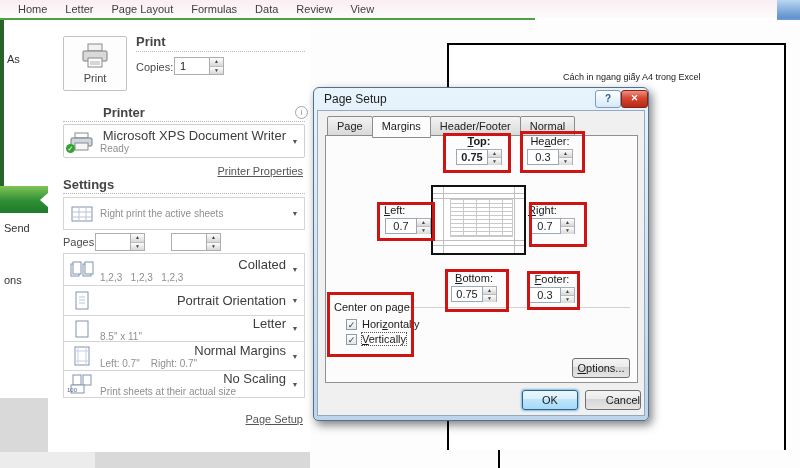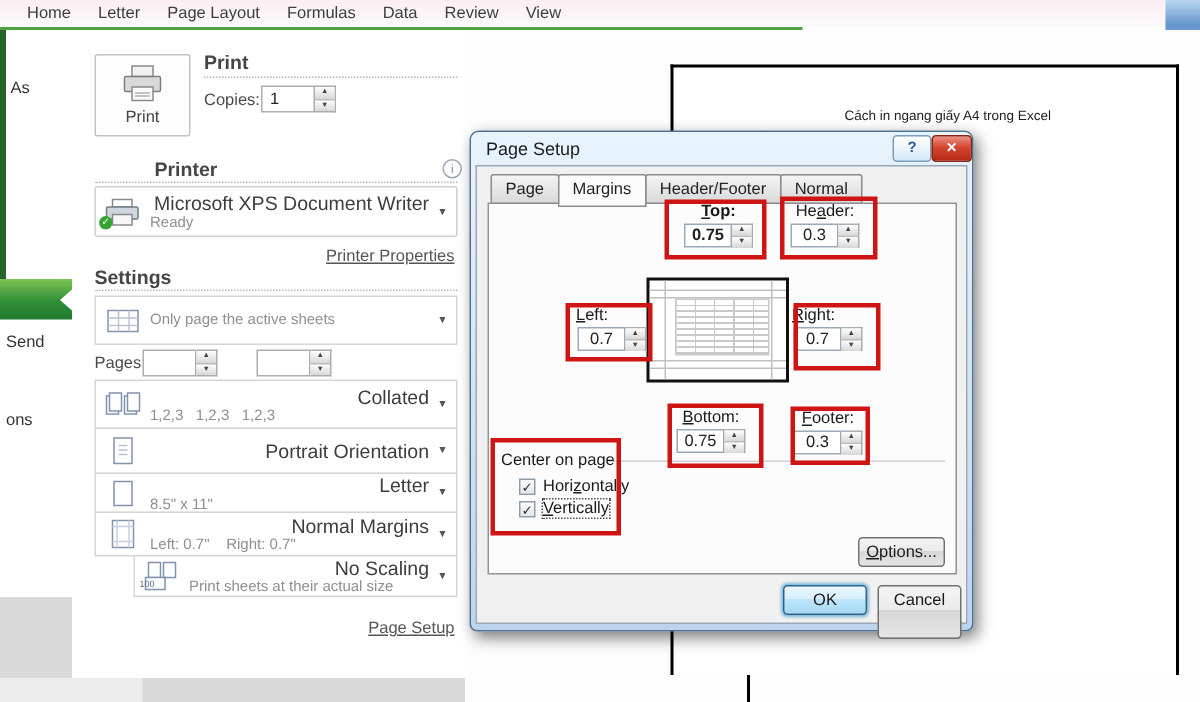--- a/index.html
+++ b/index.html
@@ -102,21 +102,21 @@
   .center-label{position:absolute;left:16px;top:190px;font-size:11px;color:#1a1a1a;z-index:6;}
   .cb-row{position:absolute;left:28px;display:flex;align-items:center;gap:5px;font-size:11px;color:#1a1a1a;z-index:6;cursor:pointer;}
   .cbox{width:11px;height:11px;border:1px solid #8d9bab;background:linear-gradient(#fdfdfd,#e2e8ee);
         text-align:center;line-height:10px;font-size:9px;color:#333;box-sizing:border-box;}
   .cb-label.focus{outline:1px dotted #555;}
   .btn{position:absolute;font-size:11px;color:#1a1a1a;text-align:center;border:1px solid #707070;border-radius:3px;
        background:linear-gradient(#f4f4f4,#ebebeb 45%,#d6d6d6 46%,#e6e6e6);cursor:pointer;box-sizing:border-box;}
   .btn-options{left:254px;top:247px;width:58px;height:20px;line-height:18px;}
   .btn-ok{left:204px;top:279px;width:56px;height:20px;line-height:18px;border-color:#2c628b;
           background:linear-gradient(#eaf6fd,#d9f0fc 45%,#bee6fd 46%,#a7d9f5);box-shadow:0 0 2px 1px #7ab8dc;}
-  .btn-cancel{left:267px;top:279px;width:56px;height:36px;line-height:18px;}
+  .btn-cancel{left:267px;top:279px;width:56px;height:20px;line-height:18px;text-align:right;}
   .redrect{position:absolute;border:3px solid var(--highlight-red,#cf1414);z-index:9;pointer-events:none;}
   .r-top{left:125px;top:22px;width:62px;height:34px;}
   .r-header{left:202px;top:20px;width:59px;height:36px;}
   .r-left{left:59px;top:91px;width:52px;height:33px;}
   .r-right{left:211px;top:91px;width:52px;height:39px;}
   .r-bottom{left:127px;top:158px;width:58px;height:37px;}
   .r-footer{left:209px;top:160px;width:47px;height:33px;}
   .r-center{left:9px;top:181px;width:81px;height:59px;}
 </style>
 </head>
@@ -201,21 +201,21 @@
     <div class="rows">
 
       <div class="srow" style="height:33px;">
         <div class="dd-iconcol">
           <svg width="24" height="20" viewBox="0 0 24 20">
             <rect x="2" y="3" width="20" height="14" fill="#fff" stroke="#8193ad"></rect>
             <path d="M2 8h20M2 13h20M9 3v14M16 3v14" stroke="#b8c4d6" fill="none"></path>
           </svg>
         </div>
         <div class="dd-texts">
-          <div class="dd-sub">Only page the active sheets</div>
+          <div class="dd-sub">Right print the active sheets</div>
         </div>
         <div class="dd-arrow">▼</div>
       </div>
 
       <div class="pages-row">
         <span style="position:absolute;left:0;">Pages:</span>
         <div class="spinfield" style="left:32px;top:3px;">
           <div class="val" style="width:36px;"></div>
           <div class="sbtns">
               <div class="sb">▲</div>
@@ -282,21 +282,21 @@
             <path d="M3 6h14M3 16h14" stroke="#c9cfe2" fill="none"></path>
           </svg>
         </div>
         <div class="dd-texts">
           <div class="dd-title">Normal Margins</div>
           <div class="dd-sub">Left: 0.7"    Right: 0.7"</div>
         </div>
         <div class="dd-arrow">▼</div>
       </div>
 
-      <div class="srow" style="height:28px;margin-left:26px;">
+      <div class="srow" style="height:28px;">
         <div class="dd-iconcol" style="position:relative;">
           <svg width="24" height="20" viewBox="0 0 24 20">
             <rect x="3" y="1" width="8" height="10" fill="#fff" stroke="#8193ad"></rect>
             <rect x="13" y="1" width="8" height="10" fill="#fff" stroke="#8193ad"></rect>
             <rect x="1" y="11" width="13" height="8" fill="#fff" stroke="#8193ad"></rect>
           </svg>
           <span style="position:absolute;left:3px;bottom:1px;font-size:6px;color:#5a6a80;">100</span>
         </div>
         <div class="dd-texts">
           <div class="dd-title">No Scaling</div>

